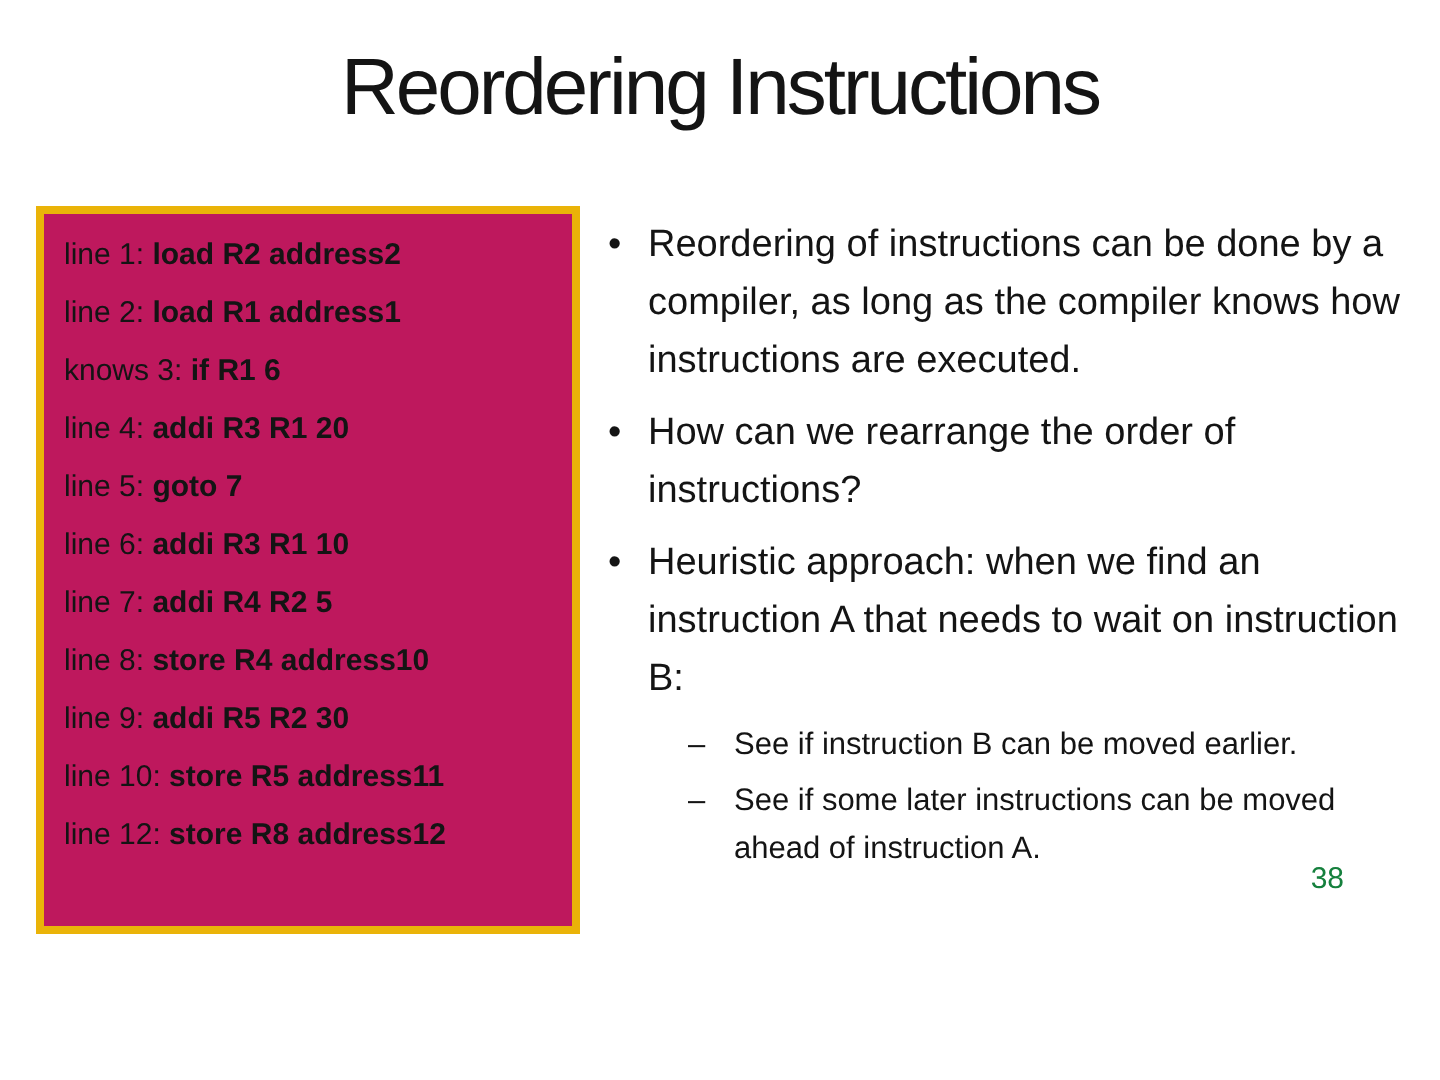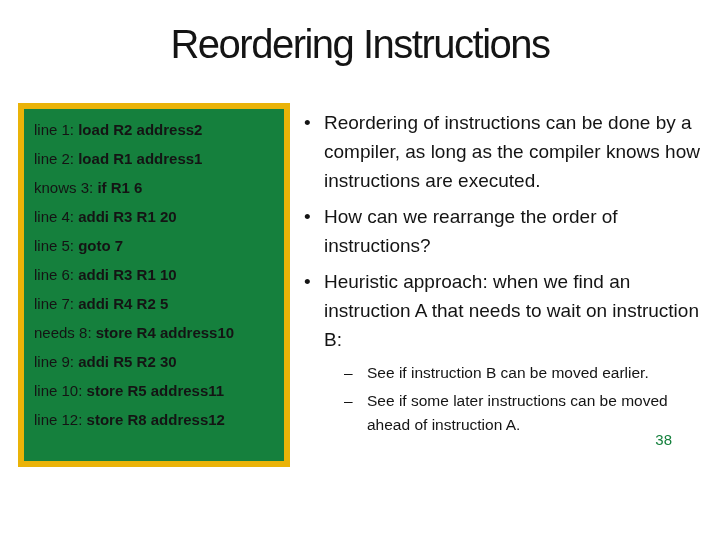--- a/index.html
+++ b/index.html
@@ -28,24 +28,24 @@
     letter-spacing: -1.5px;
     color: #141414;
     white-space: nowrap;
   }
   .code-box {
     position: absolute;
     left: 18px;
     top: 103px;
     width: 272px;
     height: 364px;
-    border: 6px solid #eab308;
+    border: 4px solid #eab308;
     box-sizing: border-box;
     padding: 6px 4px 0 10px;
-    background: #15803d;
+    background: #be185d;
   }
   .code-line {
     font-size: 15px;
     line-height: 29px;
     white-space: nowrap;
   }
   .code-line .label {
     font-weight: normal;
   }
   .code-line .instr {
@@ -128,21 +128,21 @@
     <span class="label">line 6: </span>
     <span class="instr">addi R3 R1 10</span>
   </div>
 
   <div class="code-line">
     <span class="label">line 7: </span>
     <span class="instr">addi R4 R2 5</span>
   </div>
 
   <div class="code-line">
-    <span class="label">needs 8: </span>
+    <span class="label">line 8: </span>
     <span class="instr">store R4 address10</span>
   </div>
 
   <div class="code-line">
     <span class="label">line 9: </span>
     <span class="instr">addi R5 R2 30</span>
   </div>
 
   <div class="code-line">
     <span class="label">line 10: </span>

